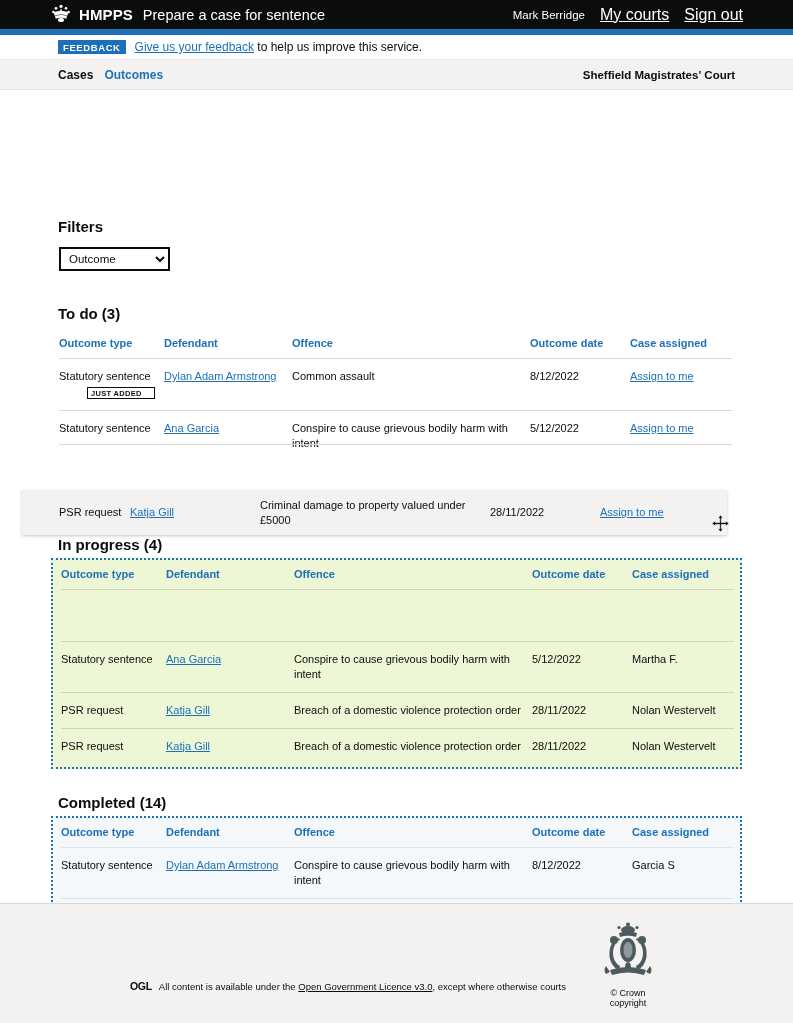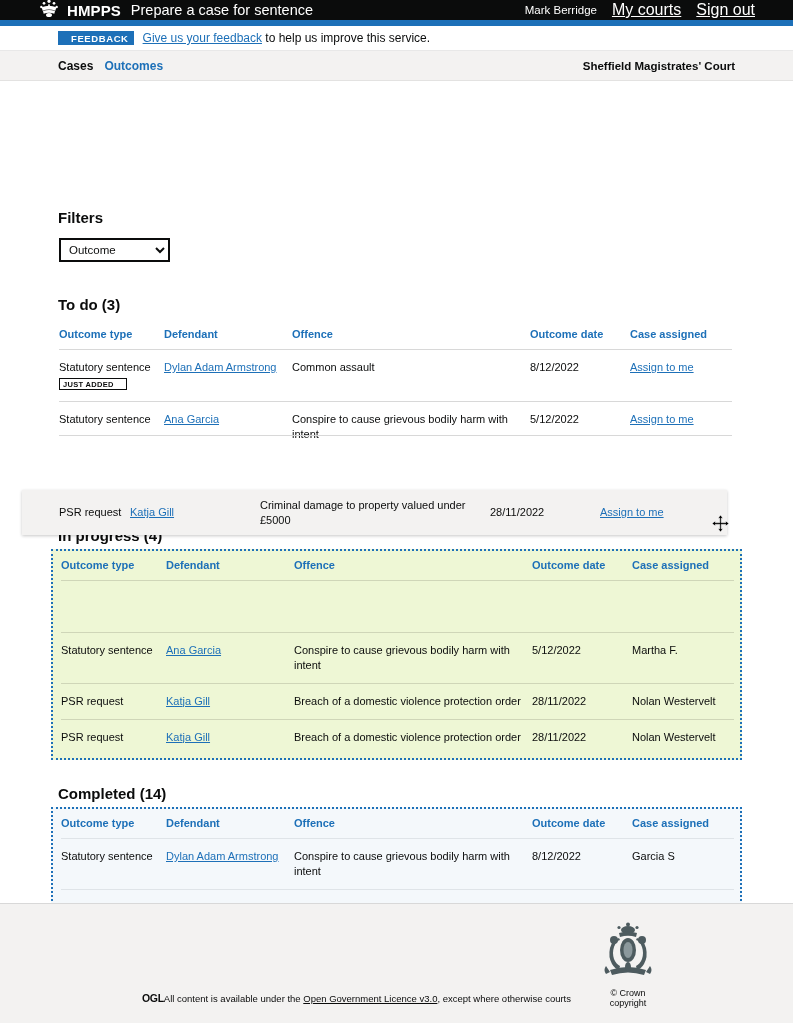--- a/index.html
+++ b/index.html
@@ -13,25 +13,25 @@
   #page {
     position: relative;
     width: 793px;
     height: 1023px;
     overflow: hidden;
   }
 
   
   .gov-header {
     background: #0b0c0c;
-    height: 26px;
+    height: 35px;
     border-bottom: 6px solid #1d70b8;
     display: flex;
     align-items: center;
-    padding: 0 38px;
+    padding: 0 50px;
     position: relative;
   }
   .brand {
     display: flex;
     align-items: center;
     gap: 7px;
   }
   .crown-sm { display: block; }
   .brand-name {
     color: #ffffff;
@@ -69,21 +69,21 @@
     align-items: center;
     padding: 0 58px;
     border-bottom: 1px solid #e8e8e8;
   }
   .feedback-tag {
     background: #1d70b8;
     color: #ffffff;
     font-size: 9.5px;
     font-weight: bold;
     letter-spacing: 0.6px;
-    padding: 2px 5px 1px 13px;
+    padding: 2px 5px 1px 5px;
     margin-right: 9px;
   }
   .feedback-text {
     font-size: 12px;
     color: #0b0c0c;
   }
   .feedback-text a {
     color: #1d70b8;
     text-decoration: underline;
   }
@@ -172,20 +172,21 @@
   .badge-just-added {
     display: inline-block;
     border: 1.5px solid #0b0c0c;
     font-size: 7.5px;
     font-weight: bold;
     letter-spacing: 0.3px;
     padding: 1px 12px 0 3px;
     margin-top: 3px;
     color: #0b0c0c;
     line-height: 1.2;
+    margin-left: 28px;
   }
 
   
   .todo-heading { position: absolute; top: 215px; left: 58px; }
   .todo-table-wrap { position: absolute; top: 243px; left: 59px; }
   .todo-bottom-rule {
     position: absolute; top: 354px; left: 59px;
     width: 673px; height: 1px; background: #d8d8d8;
   }
 
@@ -284,24 +285,24 @@
   }
   .crown-label {
     font-size: 9px;
     color: #0b0c0c;
     margin-top: 2px;
     display: block;
   }
   .ogl-row {
     position: absolute;
     left: 130px;
-    top: 88px;
-    display: flex;
-    align-items: center;
-    margin-left: 12px;
+    top: 76px;
+    display: flex;
+    align-items: center;
+    gap: 7px;
   }
   .ogl-mark {
     font-size: 10.5px;
     font-weight: bold;
     letter-spacing: -0.3px;
     color: #0b0c0c;
   }
   .ogl-text {
     font-size: 9.5px;
     color: #0b0c0c;

